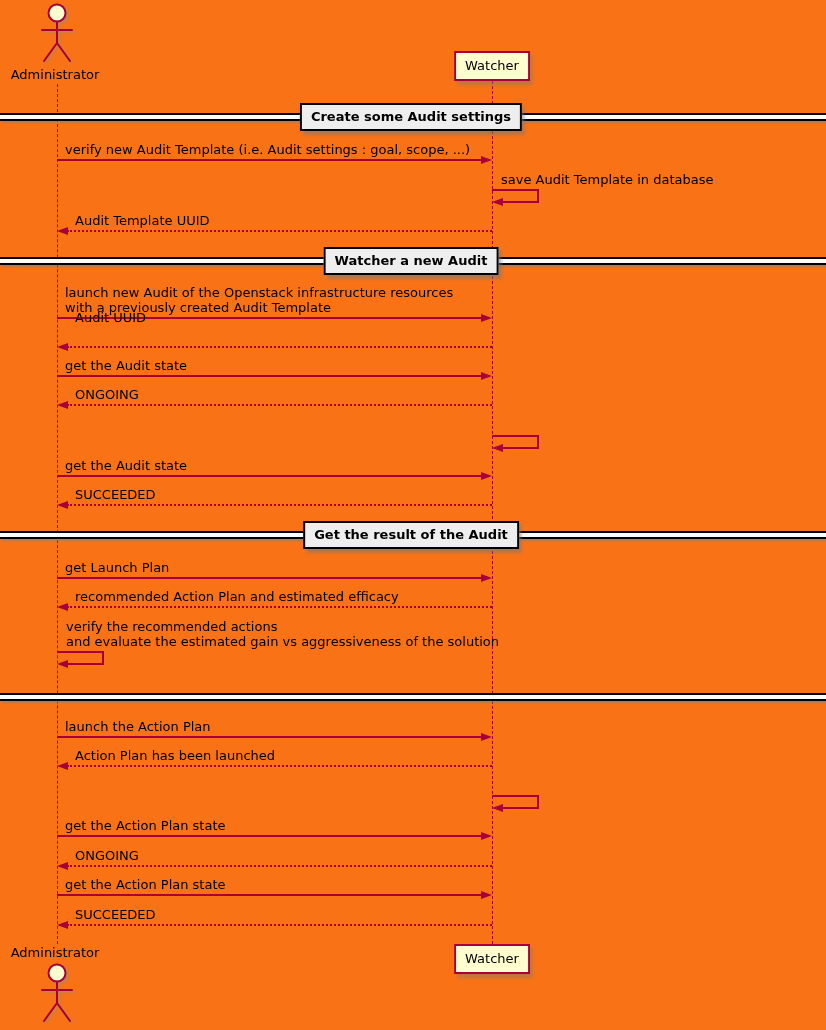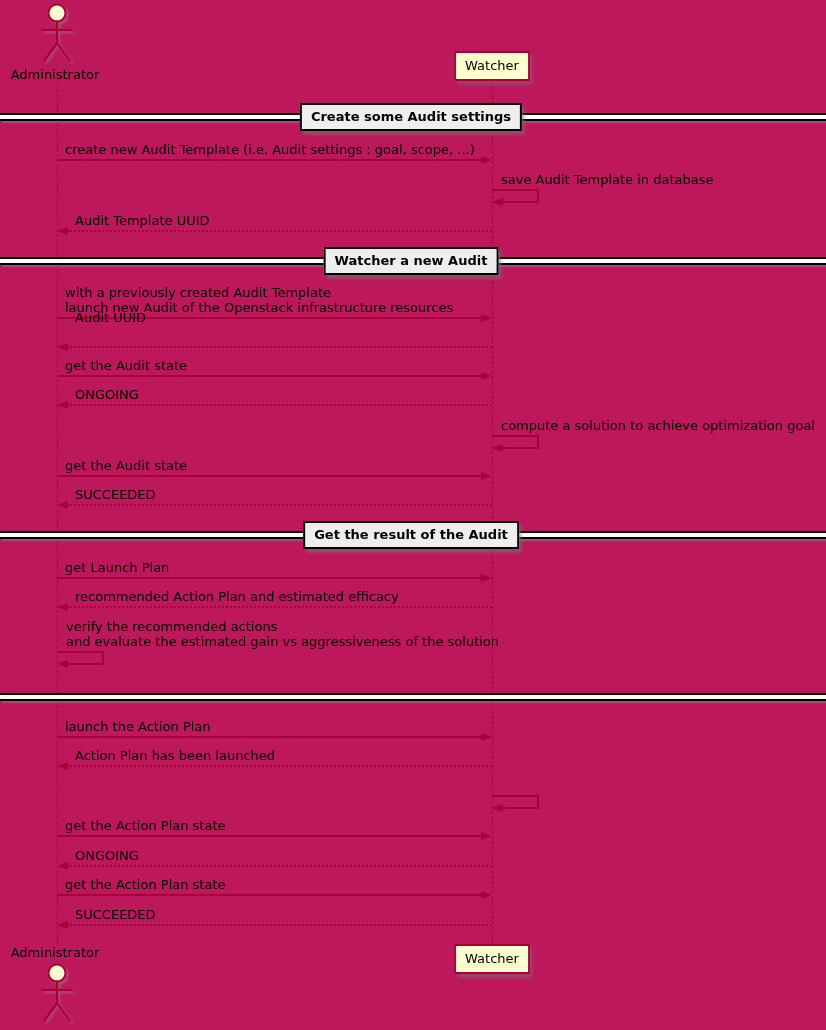--- a/index.html
+++ b/index.html
@@ -1,17 +1,17 @@
 <!DOCTYPE html>
 <html><head>
 <meta charset="utf-8">
 <style>
   html,body { margin:0; padding:0; background:#fff; }
   .canvas {
-    position:relative; width:826px; height:1030px; background:#be185d; overflow:hidden;
+    position:relative; width:826px; height:1030px; background:#f97316; overflow:hidden;
     font-family:"DejaVu Sans","Liberation Sans",sans-serif; font-size:13px; color:#000;
   }
   .lifeline { position:absolute; width:0; border-left:1px dashed var(--lifeline,#A80036); z-index:1; }
   .msg-label { position:absolute; white-space:nowrap; line-height:15px; z-index:3; }
   .msg-line  { position:absolute; height:0; z-index:3; }
   .msg-line.solid  { border-top:2px solid var(--arrow,#A80036); }
   .msg-line.dotted { border-top:2px dotted var(--arrow,#A80036); }
   .self-vert { position:absolute; width:0; border-left:2px solid var(--arrow,#A80036); z-index:3; }
   .arrow-right,.arrow-left { position:absolute; width:0; height:0;
     border-top:4px solid transparent; border-bottom:4px solid transparent; z-index:4; }
@@ -63,62 +63,59 @@
       <line x1="20" y1="40" x2="7" y2="58"></line>
       <line x1="20" y1="40" x2="33" y2="58"></line>
     </svg>
   </div>
 
   <div class="pbox" style="top:944px;">Watcher</div>
 
 <div class="divider-rule" style="top: 113px;"></div>
     <div class="divider-box" style="top: 103px;">Create some Audit settings</div>
     <div class="msg-label" style="left: 65px; top: 142px;">
-      <div>create new Audit Template (i.e. Audit settings : goal, scope, ...)</div>
+      <div>verify new Audit Template (i.e. Audit settings : goal, scope, ...)</div>
     </div>
     <div class="msg-line solid" style="left: 57px; top: 159px; width: 425px;"></div>
     <div class="arrow-right" style="left: 481px; top: 156px;"></div>
     <div class="msg-label" style="left: 501px; top: 172px;">
       <div>save Audit Template in database</div>
     </div>
     <div class="msg-line solid" style="left: 492px; top: 189px; width: 45px;"></div>
     <div class="self-vert" style="left: 537px; top: 189px; height: 14px;"></div>
     <div class="msg-line solid" style="left: 502px; top: 201px; width: 35px;"></div>
     <div class="arrow-left" style="left: 492px; top: 198px;"></div>
     <div class="msg-label" style="left: 75px; top: 213px;">
       <div>Audit Template UUID</div>
     </div>
     <div class="msg-line dotted" style="left: 67px; top: 230px; width: 425px;"></div>
     <div class="arrow-left" style="left: 57px; top: 227px;"></div>
     <div class="divider-rule" style="top: 257px;"></div>
     <div class="divider-box" style="top: 247px;">Watcher a new Audit</div>
     <div class="msg-label" style="left: 65px; top: 285px;">
+      <div>launch new Audit of the Openstack infrastructure resources</div>
       <div>with a previously created Audit Template</div>
-      <div>launch new Audit of the Openstack infrastructure resources</div>
     </div>
     <div class="msg-line solid" style="left: 57px; top: 317px; width: 425px;"></div>
     <div class="arrow-right" style="left: 481px; top: 314px;"></div>
     <div class="msg-label" style="left: 75px; top: 310px;">
       <div>Audit UUID</div>
     </div>
     <div class="msg-line dotted" style="left: 67px; top: 346px; width: 425px;"></div>
     <div class="arrow-left" style="left: 57px; top: 343px;"></div>
     <div class="msg-label" style="left: 65px; top: 358px;">
       <div>get the Audit state</div>
     </div>
     <div class="msg-line solid" style="left: 57px; top: 375px; width: 425px;"></div>
     <div class="arrow-right" style="left: 481px; top: 372px;"></div>
     <div class="msg-label" style="left: 75px; top: 387px;">
       <div>ONGOING</div>
     </div>
     <div class="msg-line dotted" style="left: 67px; top: 404px; width: 425px;"></div>
     <div class="arrow-left" style="left: 57px; top: 401px;"></div>
-    <div class="msg-label" style="left: 501px; top: 418px;">
-      <div>compute a solution to achieve optimization goal</div>
-    </div>
     <div class="msg-line solid" style="left: 492px; top: 435px; width: 45px;"></div>
     <div class="self-vert" style="left: 537px; top: 435px; height: 14px;"></div>
     <div class="msg-line solid" style="left: 502px; top: 447px; width: 35px;"></div>
     <div class="arrow-left" style="left: 492px; top: 444px;"></div>
     <div class="msg-label" style="left: 65px; top: 458px;">
       <div>get the Audit state</div>
     </div>
     <div class="msg-line solid" style="left: 57px; top: 475px; width: 425px;"></div>
     <div class="arrow-right" style="left: 481px; top: 472px;"></div>
     <div class="msg-label" style="left: 75px; top: 487px;">

